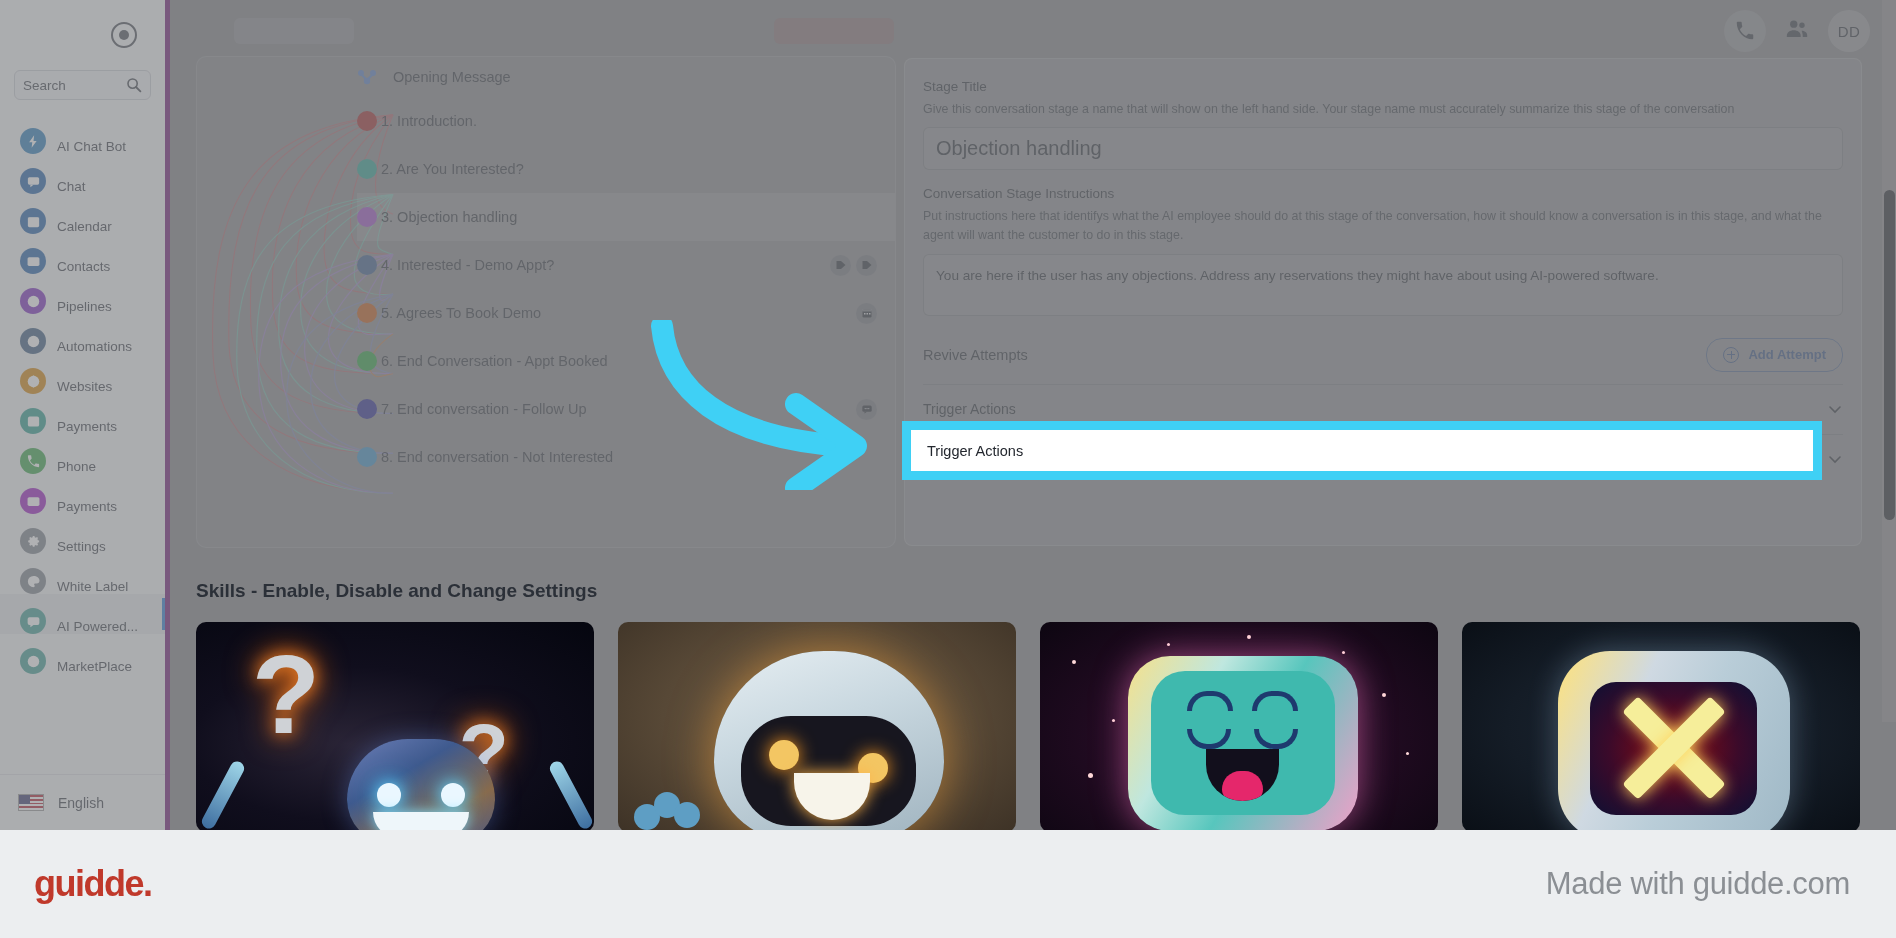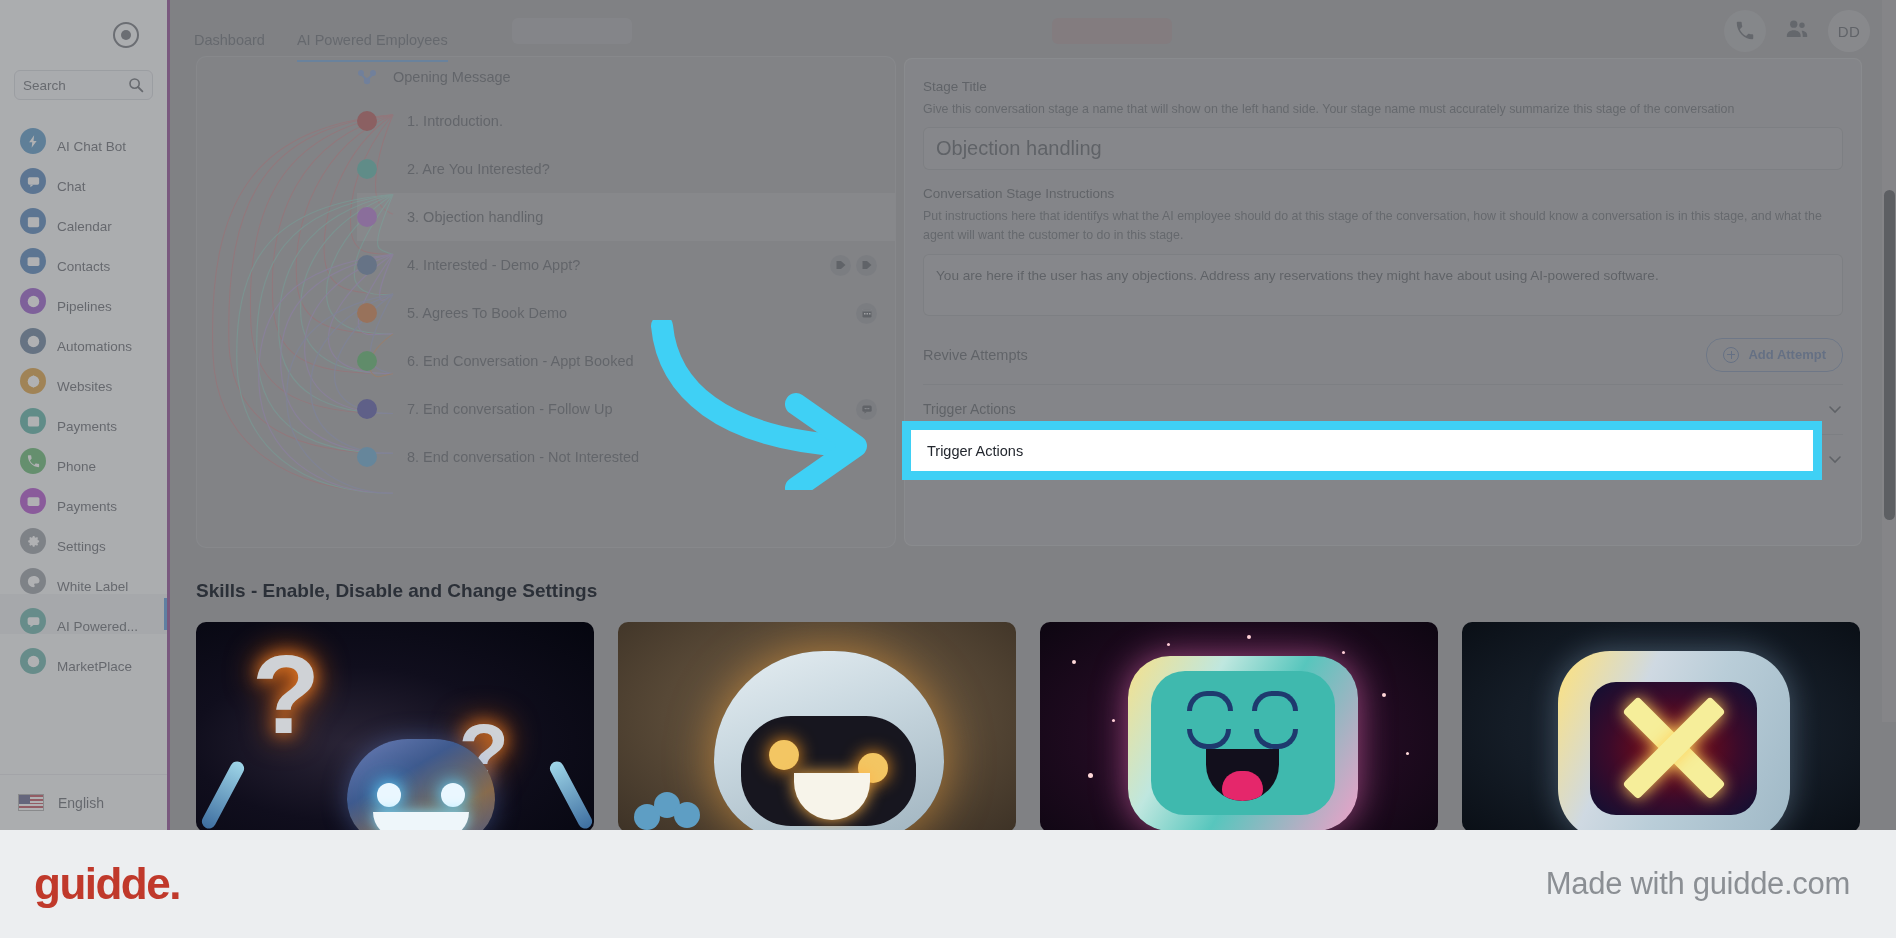--- a/index.html
+++ b/index.html
@@ -20,21 +20,21 @@
   .dimmer {
     position: absolute; inset: 0;
     background: rgba(128,129,132,0.62);
     z-index: 60; pointer-events: none;
   }
 
   
   .sidebar {
     position: absolute; left: 0; top: 0; width: 170px; height: 830px;
     background: #f2f3f5;
-    border-right: 3px solid #701a75;
+    border-right: 5px solid #701a75;
     display: flex; flex-direction: column;
   }
   .sb-top { height: 70px; display:flex; align-items:center; justify-content:flex-end; padding-right: 28px; }
   .eye-toggle {
     width: 26px; height: 26px; border-radius: 50%;
     border: 2px solid #4a4f57; display:flex; align-items:center; justify-content:center;
   }
   .eye-toggle i { width: 10px; height:10px; border-radius:50%; background:#4a4f57; display:block; }
 
   .sb-search {
@@ -112,21 +112,21 @@
 
   .builder {
     position:absolute; left: 6px; top: 0; width: 700px; height: 492px;
     background: rgba(255,255,255,0.055);
     border: 1px solid rgba(255,255,255,0.10);
     border-radius: 10px; overflow: hidden;
   }
   .graph { position:absolute; left:0; top:0; width: 210px; height: 100%; }
   .stage-rows { position:absolute; left: 160px; top: 0; right: 0; }
   .stage-row {
-    height: 48px; display:flex; align-items:center; gap: 30px;
+    height: 48px; display:flex; align-items:center; gap: 4px;
     padding-right: 18px; position: relative;
   }
   .stage-row.sel { background: rgba(255,255,255,0.10); }
   .node { width: 20px; height: 20px; border-radius:50%; flex:0 0 auto; }
   .stage-name { font-size: 14.5px; color:#34383f; white-space:nowrap; }
   .row-icons { margin-left:auto; display:flex; gap: 5px; }
   .chip {
     width: 21px; height:21px; border-radius:50%;
     background: rgba(90,95,104,0.38);
     display:flex; align-items:center; justify-content:center;
@@ -288,21 +288,21 @@
     border-radius: 6px; background: rgba(60,64,70,0.55);
   }
 
   
   .footer {
     position:absolute; left:0; right:0; bottom:0; height: 108px;
     background: #eceef0;
     display:flex; align-items:center; z-index: 90;
   }
   .g-logo {
-    margin-left: 34px; font-size: 44px; font-weight: bold;
+    margin-left: 34px; font-size: 36px; font-weight: bold;
     color:#c0392b; letter-spacing: -1.5px;
   }
   .g-made {
     margin-left:auto; margin-right: 46px;
     font-size: 31px; color:#8b8f94; letter-spacing: -0.3px;
   }
 </style>
 </head>
 <body>
 
@@ -472,24 +472,20 @@
         <span class="flag">
           <span class="stripes"></span>
             <span class="canton"></span>
         </span>
         <span>English</span>
       </div>
 
     </div>
 
     <div class="topbar">
-      <div class="tabs" id="tabs">
-          <div class="tab">Dashboard</div>
-          <div class="tab active">AI Powered Employees</div>
-        </div>
       <div style="margin-left:64px;align-self:center;display:flex;gap:420px;align-items:center;">
         <span class="hdr-pill"></span>
         <span class="hdr-pill red"></span>
       </div>
       <div class="header-actions">
         <div class="hdr-btn">
           <svg width="22" height="22" viewBox="0 0 24 24">
               <path d="M6.6 10.8c1.4 2.8 3.8 5.2 6.6 6.6l2.2-2.2c.3-.3.7-.4 1-.2 1.2.4 2.4.6 3.6.6.6 0 1 .4 1 1V20c0 .6-.4 1-1 1C11.2 21 3 12.8 3 2.9c0-.6.4-1 1-1h3.4c.6 0 1 .4 1 1 0 1.3.2 2.5.6 3.6.1.3 0 .7-.2 1l-2.2 2.3z"></path>
             </svg>
         </div>

